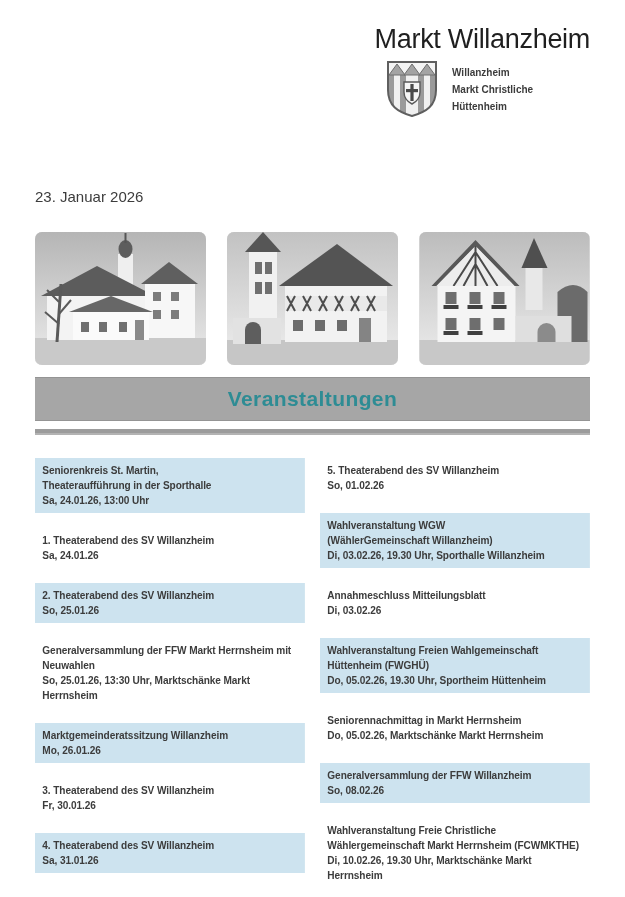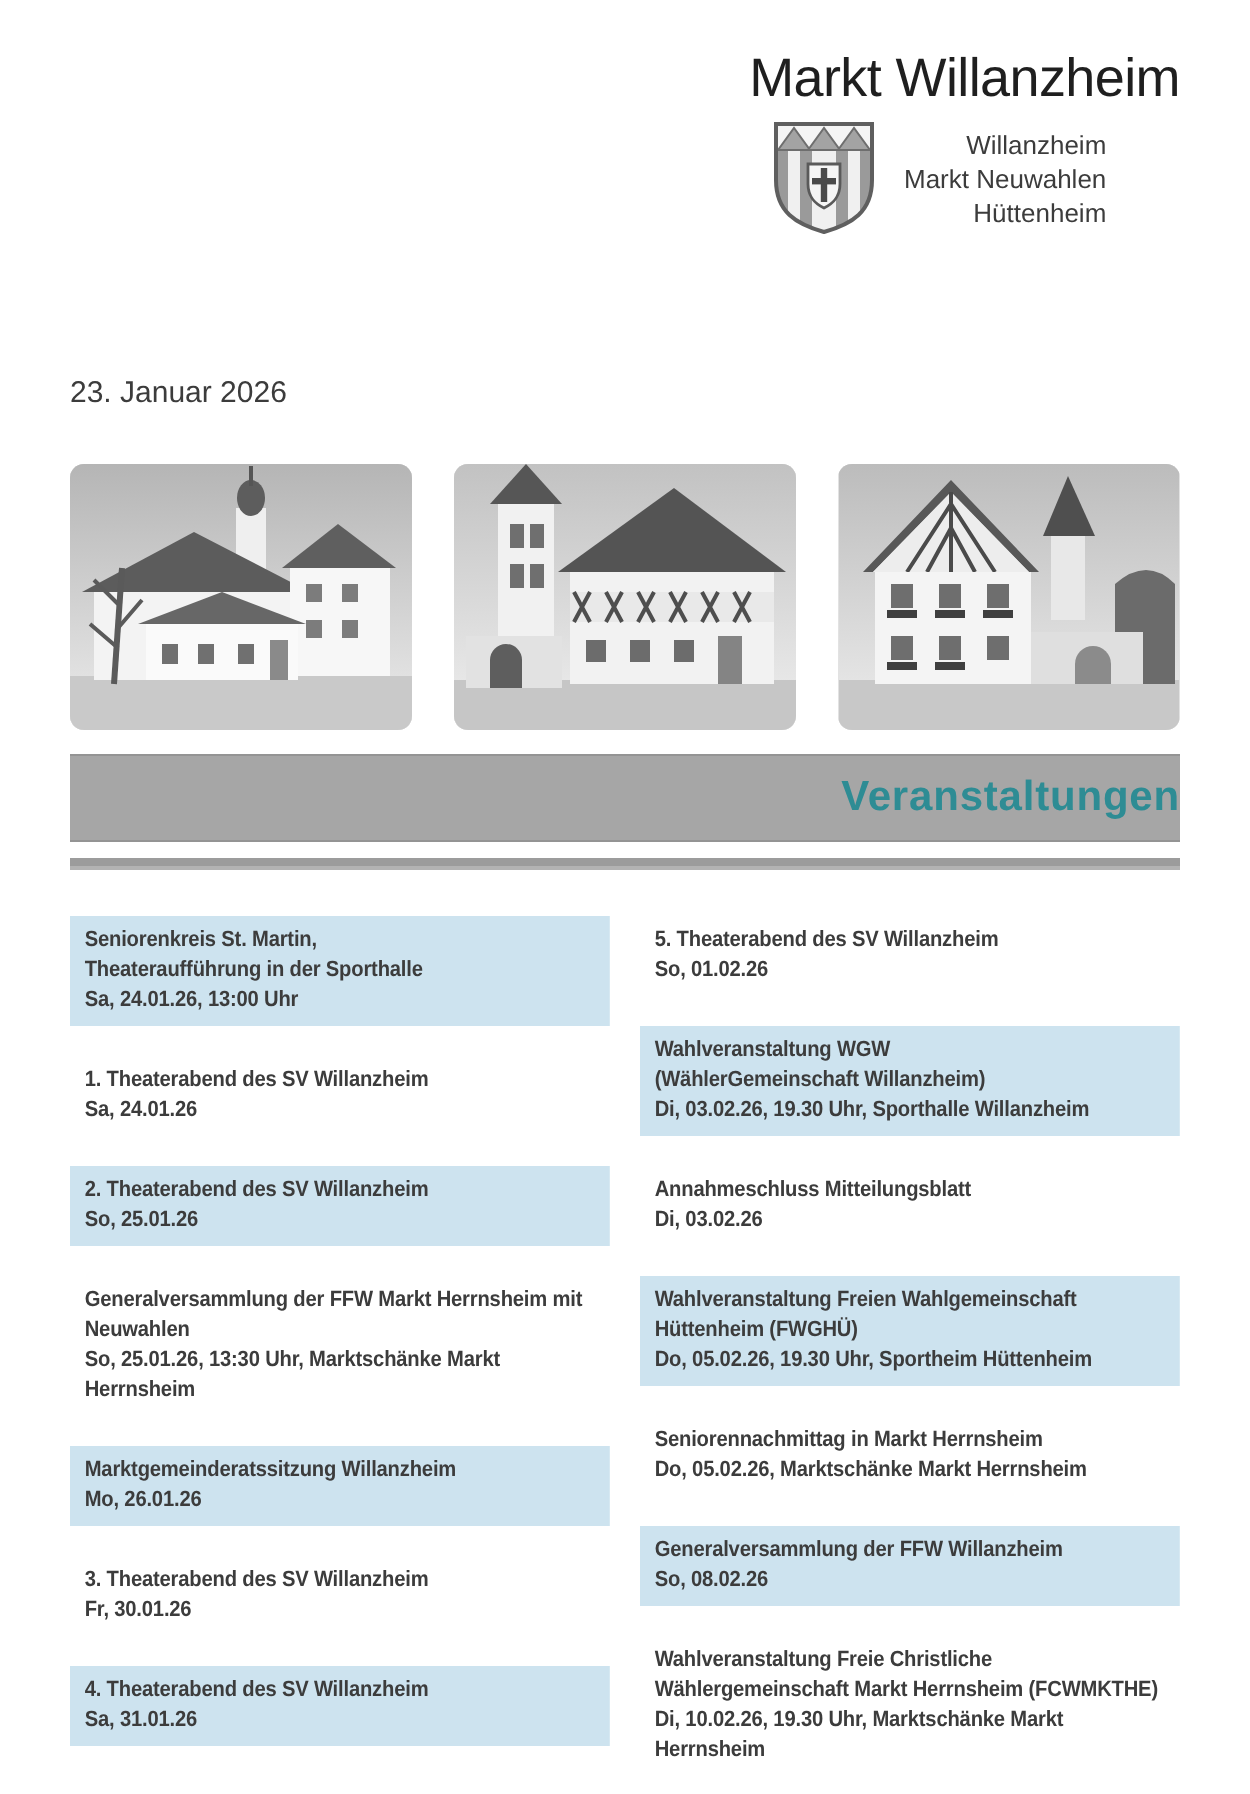--- a/index.html
+++ b/index.html
@@ -13,38 +13,38 @@
   *{margin:0;padding:0;box-sizing:border-box;}
   html,body{background:#ffffff;}
   body{font-family:"Liberation Sans",sans-serif;}
   .page{position:relative;width:625px;height:897px;background:#ffffff;overflow:hidden;}
 
   .brand{position:absolute;top:24px;right:35px;font-size:27px;font-weight:400;
          color:var(--brand-black);letter-spacing:-0.3px;}
 
   .crest{position:absolute;left:386px;top:60px;width:52px;height:58px;}
 
-  .muni-list{position:absolute;left:452px;top:64px;font-size:13px;font-weight:400;
-             color:var(--text-dark);line-height:17px;text-align:right;}
+  .muni-list{position:absolute;left:452px;top:64px;font-size:10px;font-weight:700;
+             color:var(--text-dark);line-height:17px;}
   .muni-list span{display:block;}
 
   .masthead{position:absolute;left:35px;top:56px;font-size:41px;font-weight:700;
             color:var(--accent);line-height:45px;letter-spacing:-0.5px;}
   .masthead span{display:block;}
 
   .issue-date{position:absolute;left:35px;top:188px;font-size:15px;font-weight:400;
               color:var(--text-dark);}
 
   .photos{position:absolute;left:35px;top:232px;width:555px;display:flex;gap:21px;}
   .photo{width:171px;height:133px;border-radius:7px;overflow:hidden;background:#d6d6d6;
          box-shadow:0 0 0 1px #e2e2e2 inset;}
   .photo svg{display:block;width:100%;height:100%;}
 
   .banner{position:absolute;left:35px;top:377px;width:555px;height:44px;
-          background:var(--banner-bg);text-align:right;line-height:44px;
+          background:var(--banner-bg);text-align:center;line-height:44px;
           font-size:21px;font-weight:700;color:var(--banner-text);letter-spacing:0.4px;
           box-shadow:inset 0 1px 0 #949494, inset 0 -1px 0 #949494;}
 
   .double-rule{position:absolute;left:35px;top:429px;width:555px;height:3px;
                border-top:4px solid #9c9c9c;border-bottom:2px solid #b3b3b3;}
 
   .events{position:absolute;left:0;top:458px;width:625px;}
   .col{position:absolute;top:0;display:flex;flex-direction:column;gap:15px;
        width:294px;transform:scaleX(0.918);transform-origin:top left;}
   .col-left{left:35px;}
@@ -84,21 +84,21 @@
       </g>
       <path d="M18 22 H34 V32 C34 39 30 42 26 44 C22 42 18 39 18 32 Z" fill="#f5f5f5" stroke="#5a5a5a" stroke-width="1.4"></path>
       <rect x="24.4" y="24" width="3.2" height="17" fill="#4a4a4a"></rect>
       <rect x="20" y="29" width="12" height="3.2" fill="#4a4a4a"></rect>
       <path d="M2 2 H50 V30 C50 46 40 52 26 56 C12 52 2 46 2 30 Z" fill="none" stroke="#5f5f5f" stroke-width="2"></path>
     </svg>
   </div>
 
   <div class="muni-list">
     <span>Willanzheim</span>
-    <span>Markt Neuwahlen</span>
+    <span>Markt Christliche</span>
     <span>Hüttenheim</span>
   </div>
 
 
   <div class="issue-date">23. Januar 2026</div>
 
   <div class="photos">
 
     <div class="photo">
       <svg viewBox="0 0 171 133" xmlns="http://www.w3.org/2000/svg">

